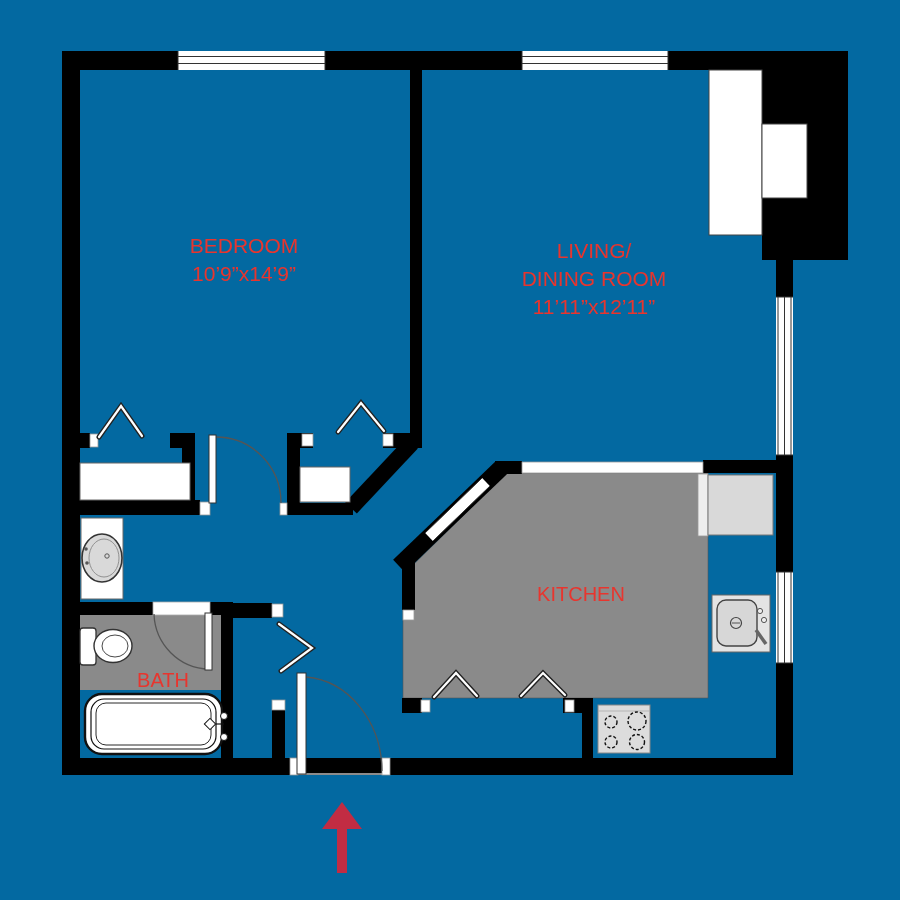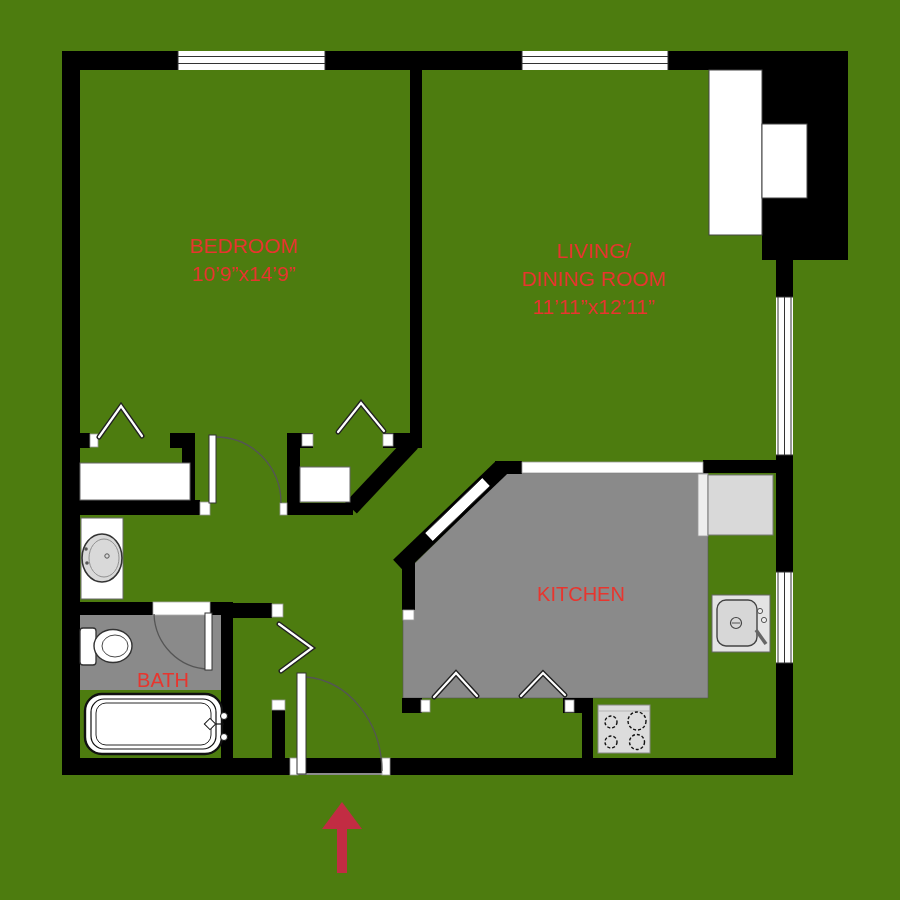--- a/index.html
+++ b/index.html
@@ -1,16 +1,16 @@
 <!DOCTYPE html>
 <html><head>
 <meta charset="utf-8">
 <style>
   html,body{margin:0;padding:0;background:#fff;}
-  .stage{position:relative;width:900px;height:900px;background:#4d7c0f;overflow:hidden;
+  .stage{position:relative;width:900px;height:900px;background:#0369a1;overflow:hidden;
          font-family:"Liberation Sans", sans-serif;}
   svg text{font-family:"Liberation Sans", sans-serif;}
 </style>
 </head>
 <body>
 
 <div class="stage">
 <svg width="900" height="900" viewBox="0 0 900 900" xmlns="http://www.w3.org/2000/svg">
 
   <g>

